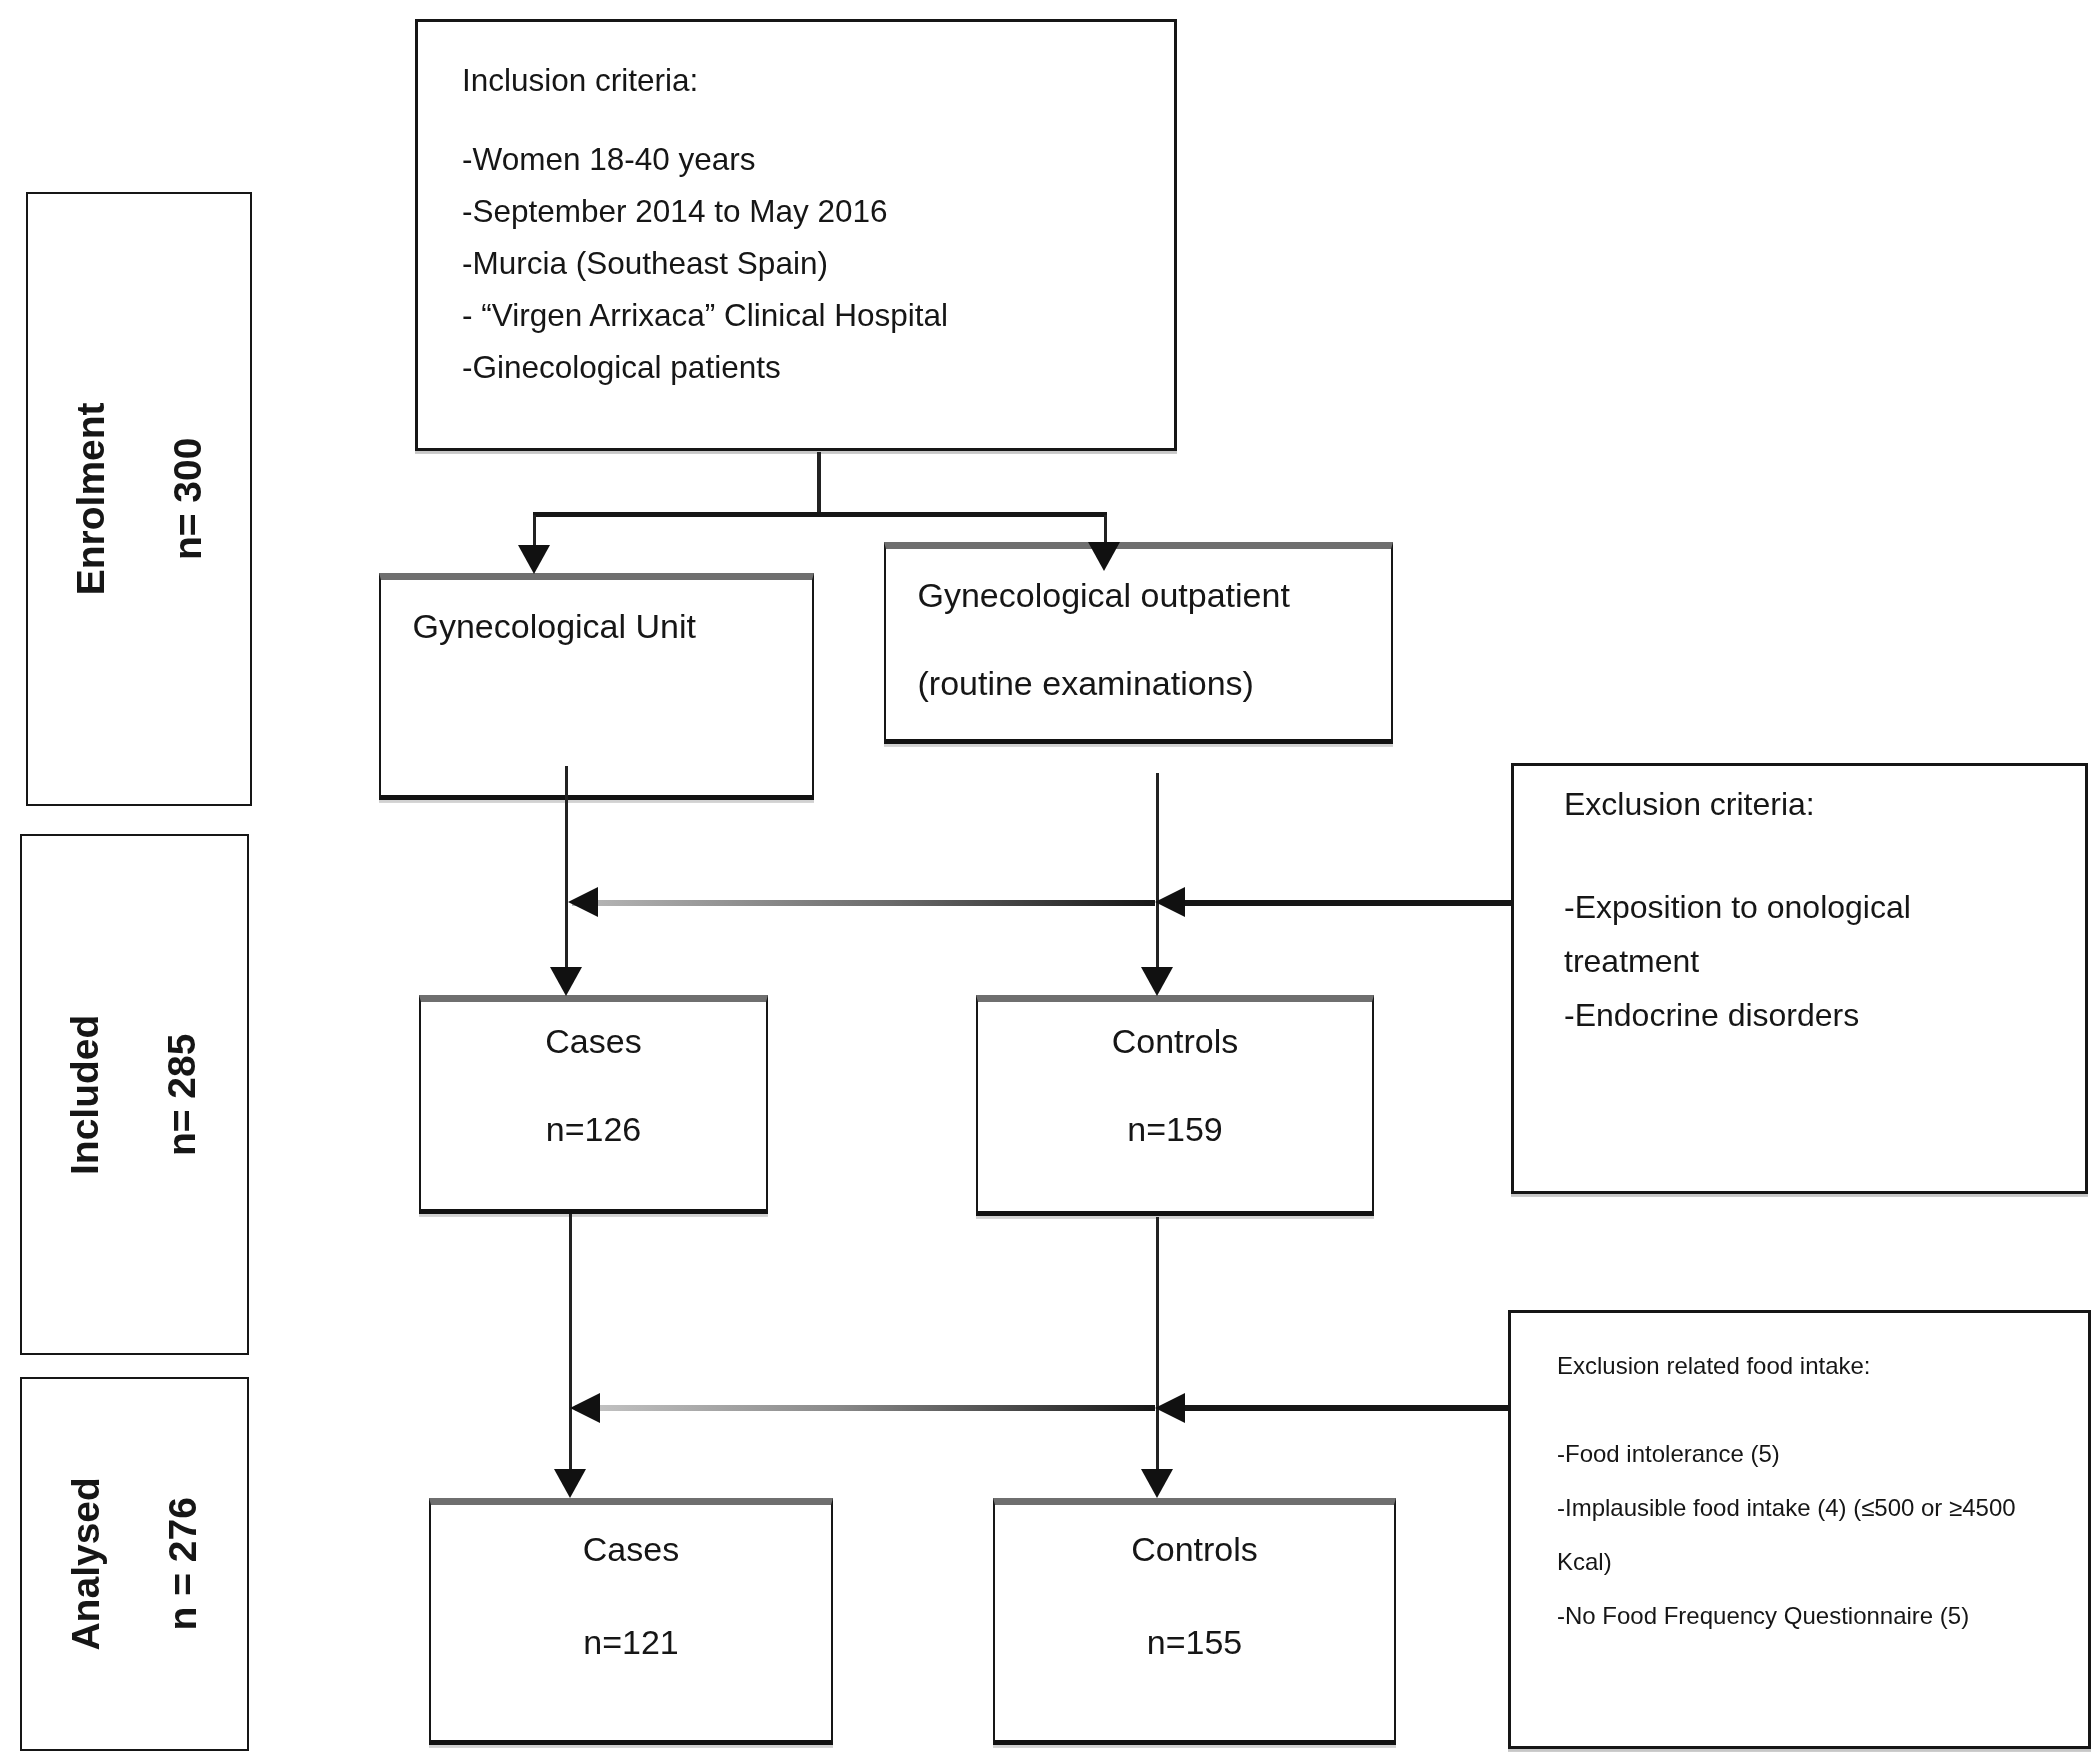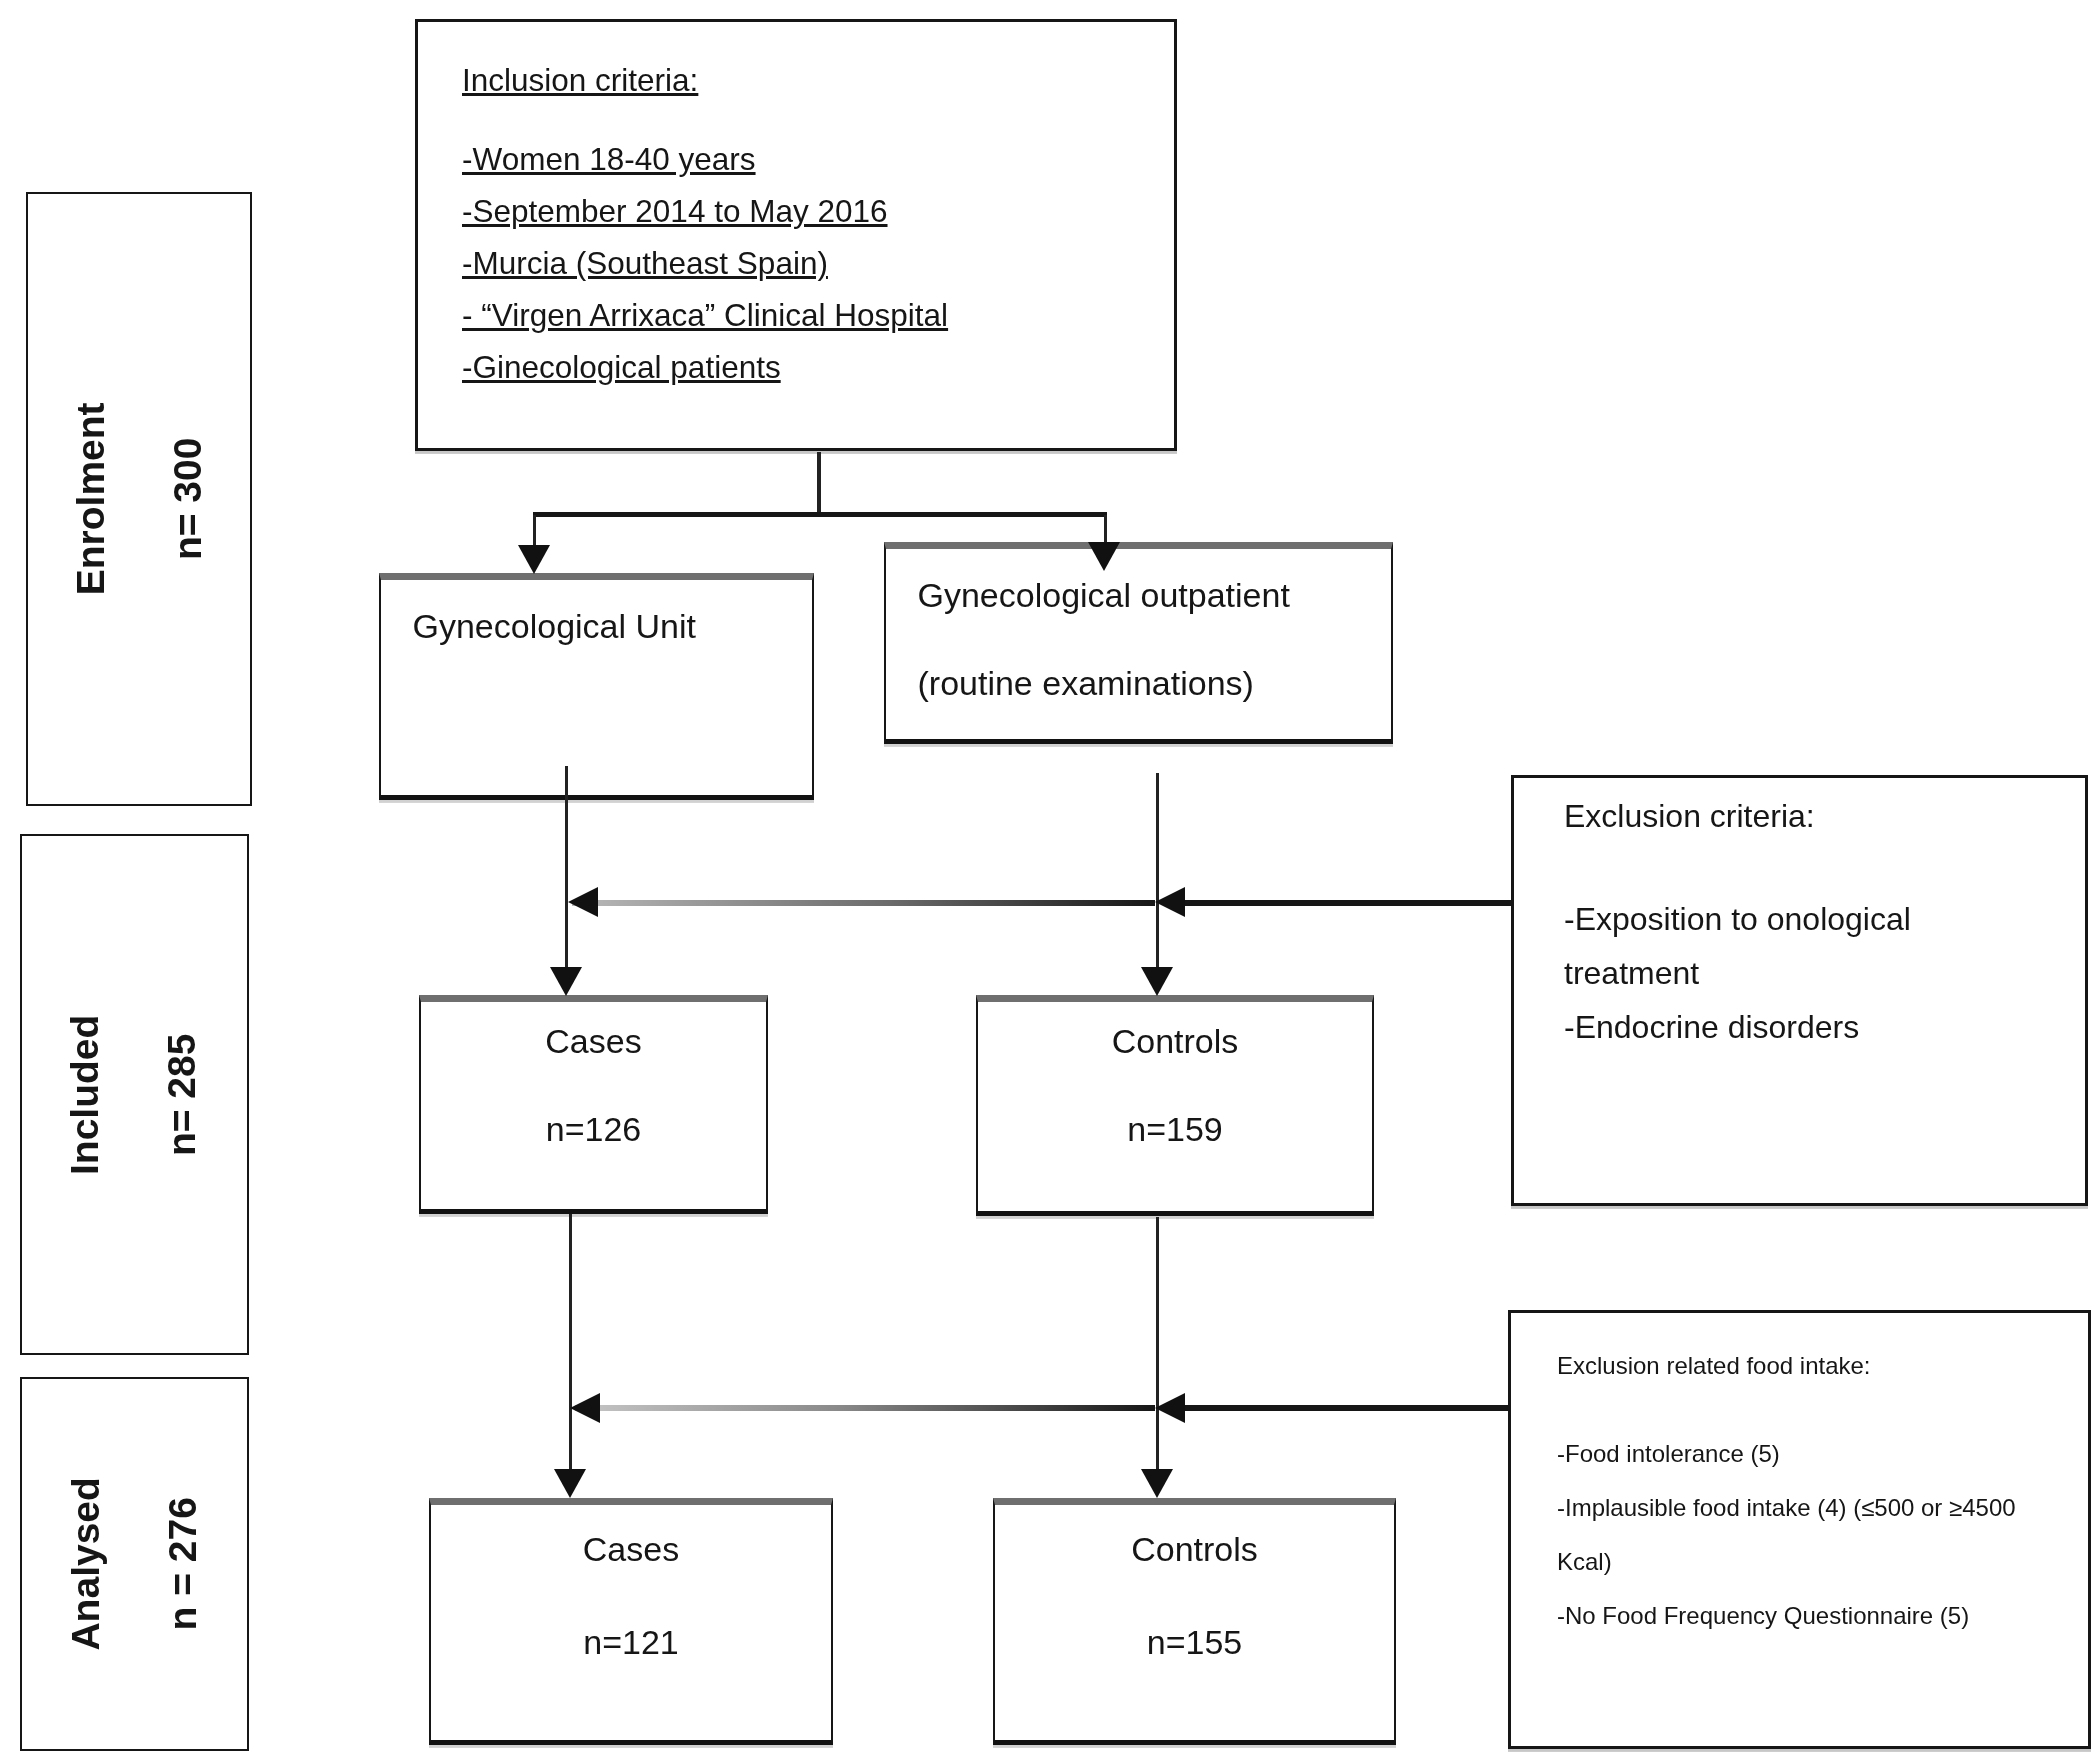--- a/index.html
+++ b/index.html
@@ -19,21 +19,21 @@
   .stage-inner { transform:rotate(-90deg); white-space:nowrap; text-align:center;
                  font-weight:700; font-size:39px; line-height:1.15; }
   .stage-inner .stage-n { margin-top:52px; }
 
   #stage-enrolment { left:26px;  top:192px;  width:226px; height:614px; }
   #stage-included  { left:20px;  top:834px; width:229px; height:521px; }
   #stage-analysed  { left:20px;  top:1377px; width:229px; height:374px; }
 
   
   #box-inclusion { left:415px; top:18.6px; width:762px; height:432px;
-                   padding:37px 30px 0 44px; font-size:31.5px;text-decoration:underline; }
+                   padding:37px 30px 0 44px; font-size:31.5px; }
   #box-inclusion .crit-title { line-height:43px; margin-bottom:31.5px; }
   #box-inclusion .crit-item  { line-height:52px; }
 
   
   #box-gyn-unit { left:379px; top:573px; width:435px; height:227px;
                   padding:26px 14.3px 0 31.5px; font-size:34px; line-height:1.2; }
   #box-gyn-out  { left:884px; top:542px; width:509px; height:202px;
                   padding:26px 14.3px 0 31.5px; font-size:34px; line-height:1.2; }
   #box-gyn-out .line2 { margin-top:47px; }
 
@@ -41,21 +41,21 @@
   .cc { text-align:center; font-size:34px; line-height:40px; }
   .cc .cc-n { margin-top:48px; }
   #box-cases-1    { left:419px;  top:995px; width:349px; height:219px; padding-top:18.6px; }
   #box-controls-1 { left:976px; top:995px; width:398px; height:221px; padding-top:18.6px; }
   #box-cases-2    { left:429px;  top:1498px; width:404px; height:247px; padding-top:24px; }
   #box-controls-2 { left:993px; top:1498px; width:403px; height:247px; padding-top:24px; }
   #box-cases-2 .cc-n, #box-controls-2 .cc-n { margin-top:53px; }
 
   
   #box-exclusion { left:1511px; top:763px; width:577px; height:431px;
-                   padding:11.4px 17px 0 50px; font-size:32px;margin-top:12px; }
+                   padding:11.4px 17px 0 50px; font-size:32px; }
   #box-exclusion .crit-title { line-height:54px; margin-bottom:49px; }
   #box-exclusion .crit-item  { line-height:54px; max-width:429px; }
 
   #box-food { left:1508px; top:1310px; width:583px; height:439px;
               padding:26px 17px 0 46px; font-size:24px; }
   #box-food .crit-title { line-height:54px; margin-bottom:34px; max-width:415px; }
   #box-food .crit-item  { line-height:54px; max-width:462px; }
 
   
   .vline, .hline { position:absolute; background:#222; }

